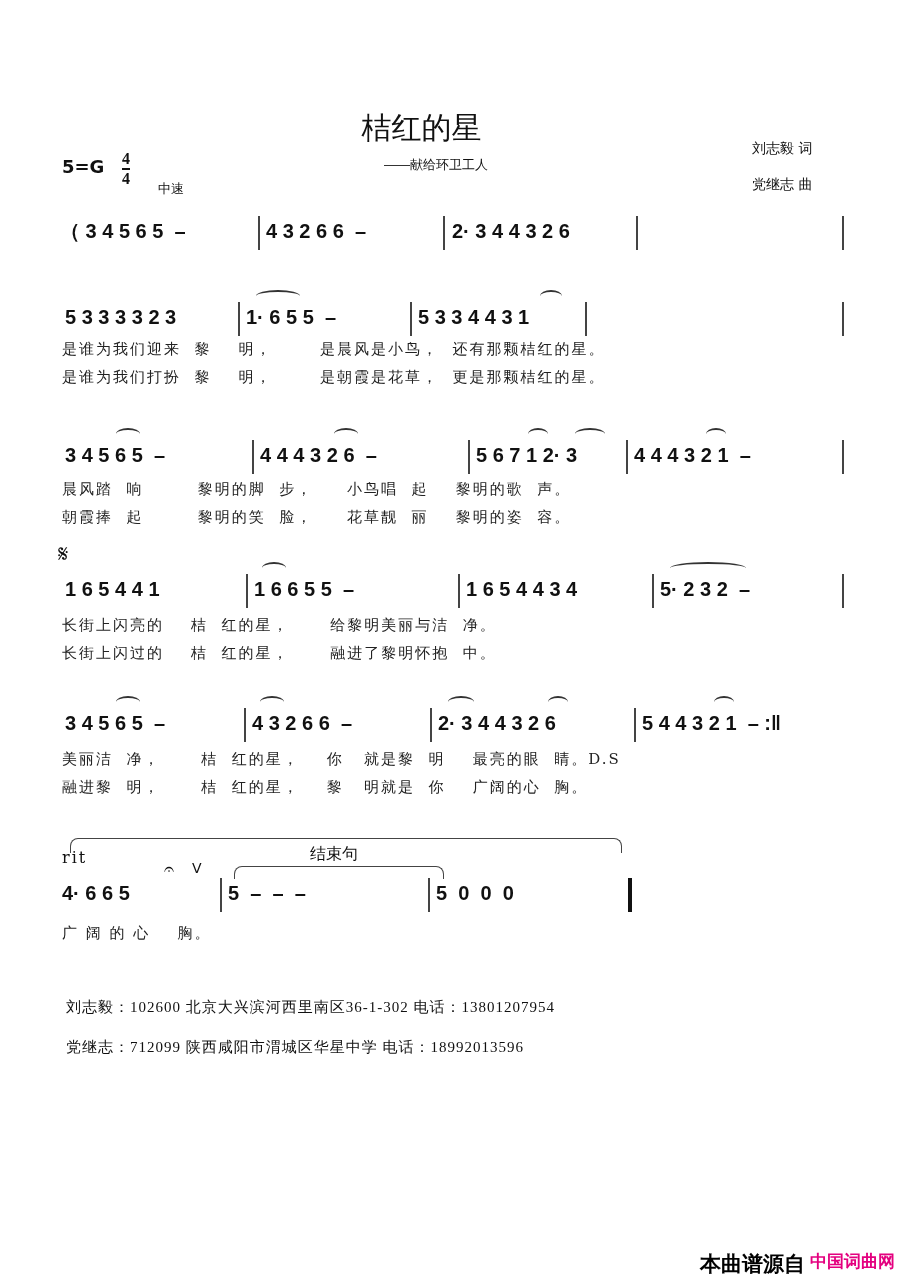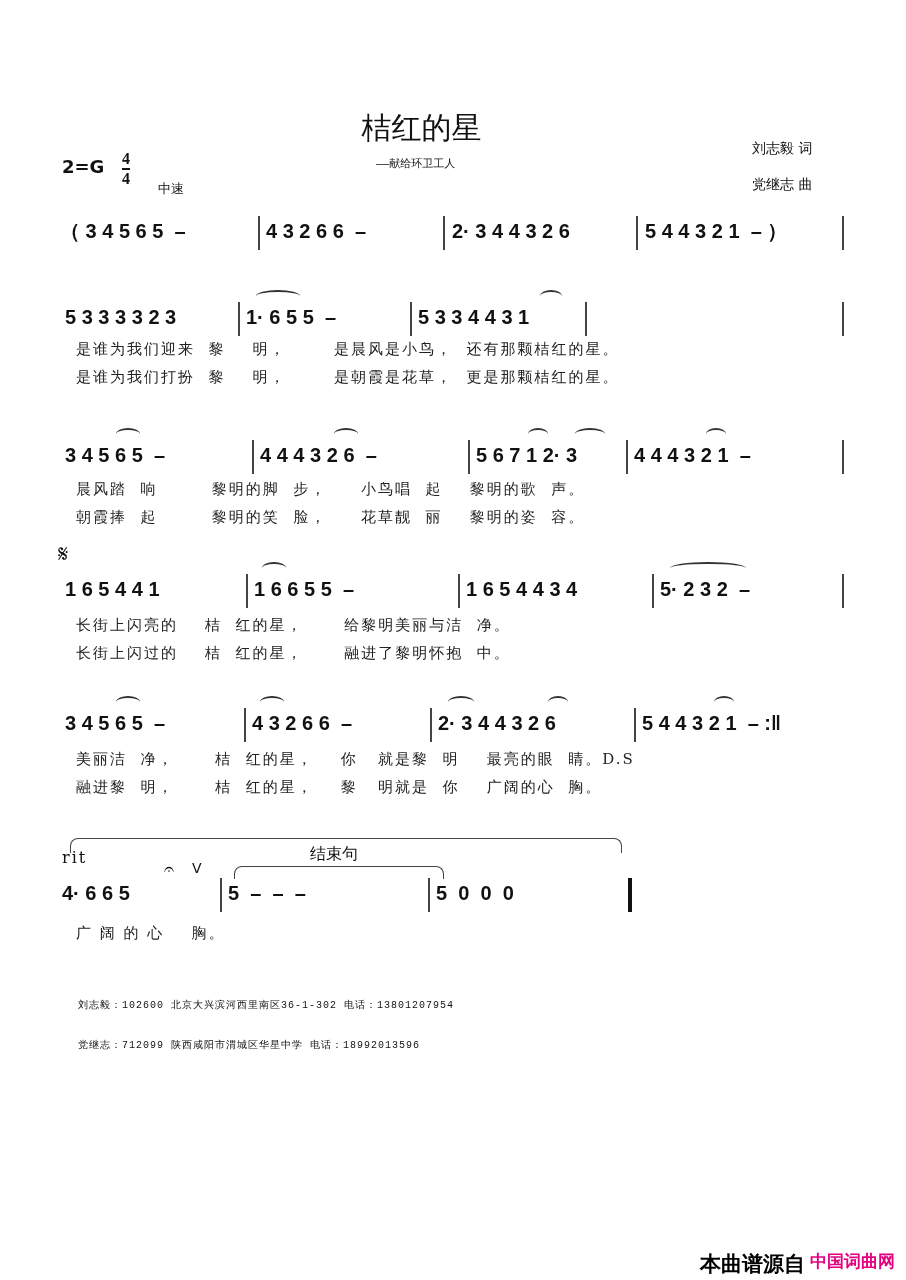--- a/index.html
+++ b/index.html
@@ -1,60 +1,59 @@
 <!DOCTYPE html>
 <html><head>
 <meta charset="utf-8">
 <style>
   html, body { margin:0; padding:0; background:#fff; }
   body { width:906px; height:1280px; position:relative; overflow:hidden; font-family:"DejaVu Sans", sans-serif; color:#111; }
   .abs { position:absolute; }
   .title { left:0; width:843px; top:108px; text-align:center; font-family:"DejaVu Serif", serif; font-size:30px; }
-  .subtitle { left:376px; top:156px; font-family:Liberation Mono, monospace; font-size:11px; }
+  .subtitle { left:384px; top:156px; font-family:Liberation Sans, sans-serif; font-size:13px; }
   .credit { font-family:"DejaVu Serif", serif; font-size:14px; }
   .key { left:62px; top:156px; font-size:18px; font-weight:bold; }
   .timesig { left:122px; top:150px; font-weight:bold; font-size:16px; line-height:18px; text-align:center; font-family:"Liberation Serif", serif; }
   .tempo { left:158px; top:180px; font-family:"DejaVu Serif", serif; font-size:13px; }
 
   .staff { position:absolute; left:60px; width:790px; height:34px; }
   .bar { position:absolute; top:0; height:34px; border-left:2px solid #444; }
   .bar.final { border-left:4px solid #111; }
   .measure { position:absolute; top:0; height:34px; font-weight:bold; font-size:20px; font-family:"Liberation Sans", sans-serif; letter-spacing:0; white-space:pre; line-height:30px; }
-  .lyric { position:absolute; left:76px; font-family:"DejaVu Serif", serif; font-size:15px; letter-spacing:2px; white-space:pre; color:#222; }
+  .lyric { position:absolute; left:62px; font-family:"DejaVu Serif", serif; font-size:15px; letter-spacing:2px; white-space:pre; color:#222; }
   .slur { position:absolute; border-top:2px solid #333; border-radius:50% 50% 0 0; height:10px; }
   .segno { left:58px; top:540px; font-size:24px; font-family:"DejaVu Serif", serif; }
   .rit { left:62px; top:848px; font-family:"DejaVu Serif", serif; font-size:16px; letter-spacing:2px; }
   .bracket { position:absolute; border:1.5px solid #444; border-bottom:none; border-radius:8px 8px 0 0; }
   .ending-label { font-family:"DejaVu Serif", serif; font-size:16px; }
-  .footer-line { left:78px; font-family:Liberation Mono, monospace; font-size:10px; letter-spacing:1px; }
+  .footer-line { left:66px; font-family:Liberation Serif, serif; font-size:15px; letter-spacing:1px; }
   .src1 { left:700px; top:1250px; font-weight:bold; font-size:21px; color:#000; }
   .src2 { left:810px; top:1250px; font-weight:bold; font-size:17px; color:#e4007f; }
 </style>
 </head>
 <body>
 
 <div class="abs title">桔红的星</div>
 <div class="abs subtitle">——献给环卫工人</div>
 <div class="abs credit" style="left:752px;top:140px;">刘志毅 词</div>
 <div class="abs credit" style="left:752px;top:176px;">党继志 曲</div>
-<div class="abs key">2=G</div>
+<div class="abs key">5=G</div>
 <div class="abs timesig">
   <div style="border-bottom:2px solid #111;">4</div>
   <div>4</div>
 </div>
 <div class="abs tempo">中速</div>
 
 <div class="staff" style="top:216px;">
   <div class="measure" style="left:0;">（ 3 4 5 6 5  –</div>
   <div class="bar" style="left:198px;"></div>
   <div class="measure" style="left:206px;">4 3 2 6 6  –</div>
   <div class="bar" style="left:383px;"></div>
   <div class="measure" style="left:392px;">2· 3 4 4 3 2 6</div>
   <div class="bar" style="left:576px;"></div>
-  <div class="measure" style="left:585px;">5 4 4 3 2 1  – ）</div>
   <div class="bar" style="left:782px;"></div>
 </div>
 
 <div class="slur" style="left:256px;top:290px;width:44px;"></div>
 <div class="slur" style="left:540px;top:290px;width:22px;"></div>
 <div class="staff" style="top:302px;">
   <div class="measure" style="left:5px;">5 3 3 3 3 2 3</div>
   <div class="bar" style="left:178px;"></div>
   <div class="measure" style="left:186px;">1· 6 5 5  –</div>
   <div class="bar" style="left:350px;"></div>

